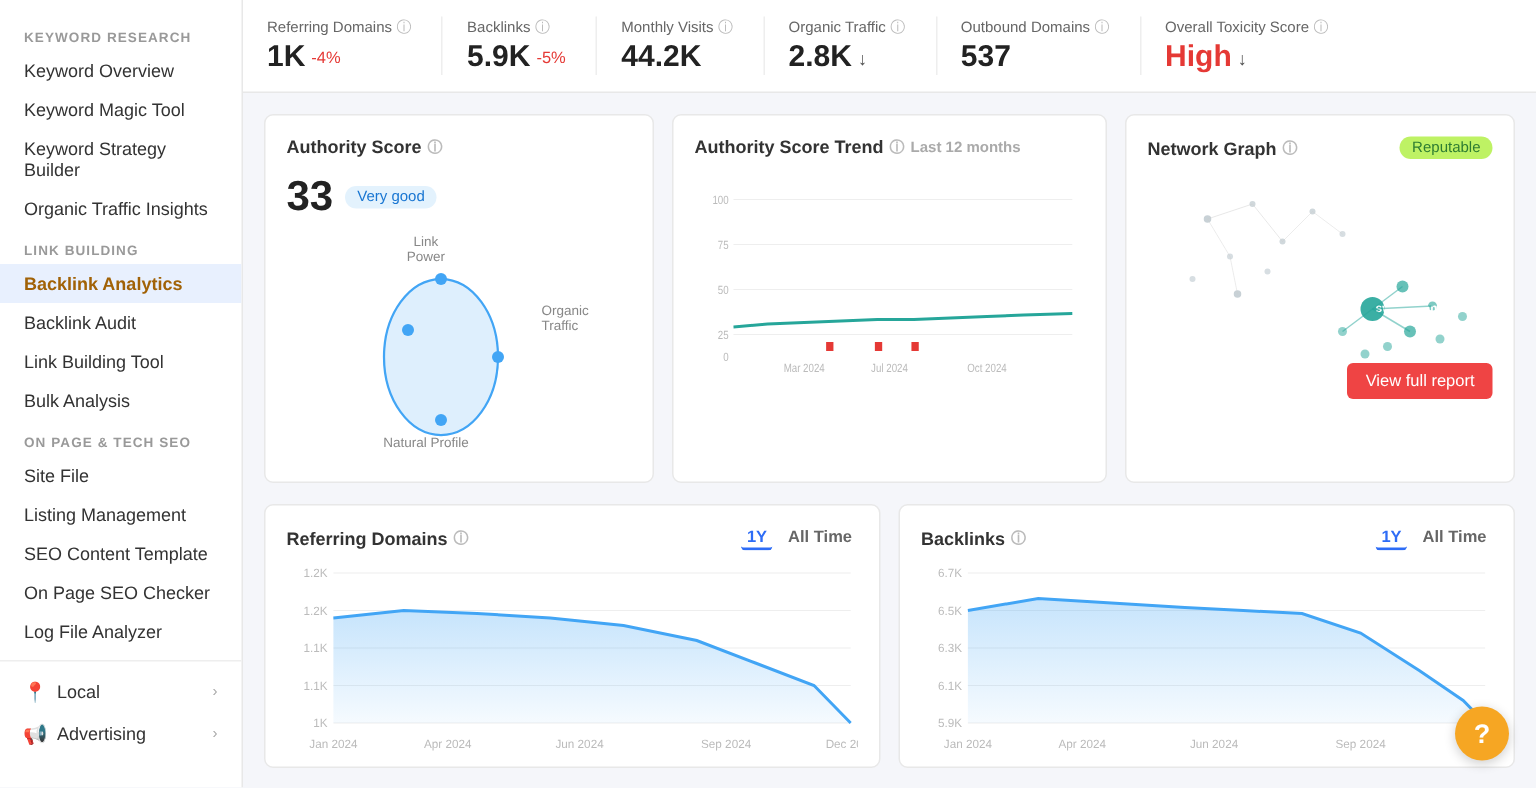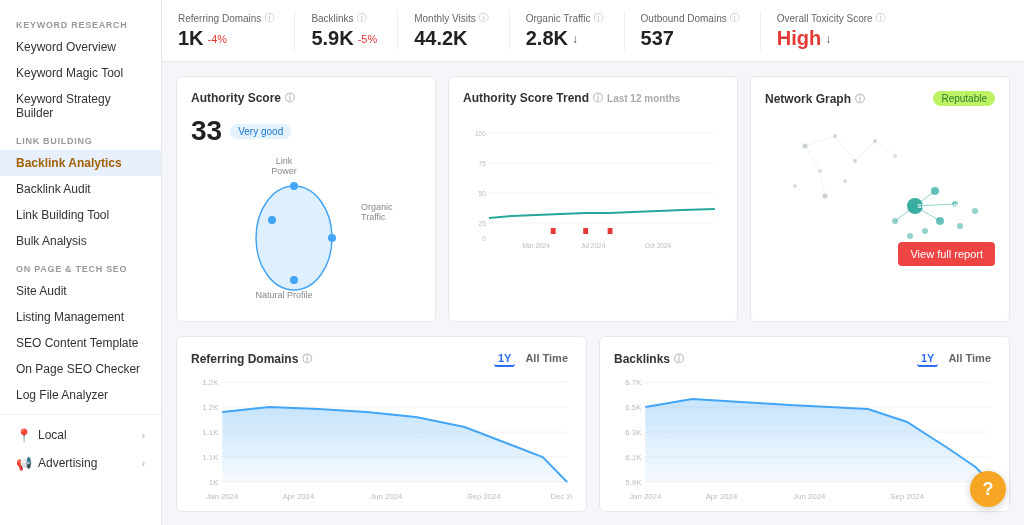--- a/index.html
+++ b/index.html
@@ -269,38 +269,41 @@
   <div class="sidebar-section-label">KEYWORD RESEARCH</div>
   <div class="sidebar-item">
       <span>Keyword Overview</span>
     </div>
   <div class="sidebar-item">
       <span>Keyword Magic Tool</span>
     </div>
   <div class="sidebar-item">
       <span>Keyword Strategy Builder</span>
     </div>
+  <div class="sidebar-item">
+      <span>Organic Traffic Insights</span>
+    </div>
 
   <div class="sidebar-section-label">LINK BUILDING</div>
   <div class="sidebar-item active">
       <span>Backlink Analytics</span>
     </div>
   <div class="sidebar-item">
       <span>Backlink Audit</span>
     </div>
   <div class="sidebar-item">
       <span>Link Building Tool</span>
     </div>
   <div class="sidebar-item">
       <span>Bulk Analysis</span>
     </div>
 
   <div class="sidebar-section-label">ON PAGE &amp; TECH SEO</div>
   <div class="sidebar-item">
-      <span>Site Audit</span>
+      <span>Site File</span>
     </div>
   <div class="sidebar-item">
       <span>Listing Management</span>
     </div>
   <div class="sidebar-item">
       <span>SEO Content Template</span>
     </div>
   <div class="sidebar-item">
       <span>On Page SEO Checker</span>
     </div>

